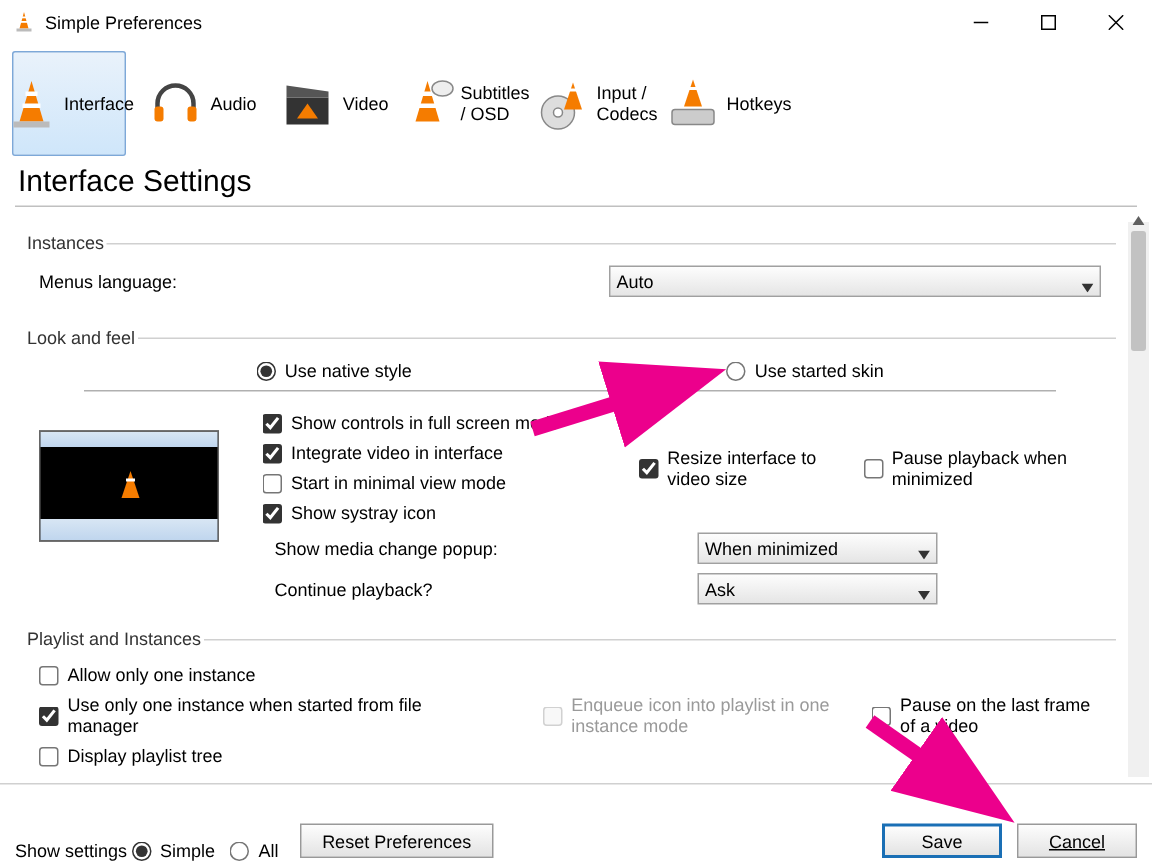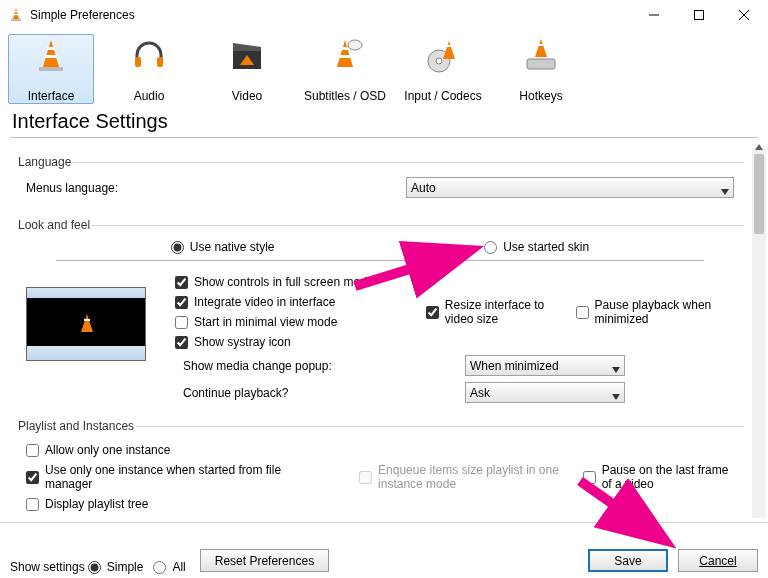--- a/index.html
+++ b/index.html
@@ -7,21 +7,21 @@
 
 
 .titlebar { height: 30px; display: flex; align-items: center; padding: 0 2px 0 8px; }
 .titlebar .icon { width: 16px; height: 16px; margin-right: 6px; }
 .titlebar .title { flex: 1; font-size: 12px; color: #000; }
 .titlebar .winbtn { width: 45px; height: 30px; display: flex; align-items: center; justify-content: center; color: #000; cursor: pointer; }
 .titlebar .winbtn svg { width: 10px; height: 10px; stroke: #000; stroke-width: 1; fill: none; }
 
 
 .tabs { display: flex; padding: 4px 8px 0 8px; gap: 12px; }
-.tab { width: 86px; height: 70px; display: flex; flex-direction: column; align-items: center; justify-content: space-between; gap: 4px; border: 1px solid transparent; border-radius: 2px; cursor: pointer; }
+.tab { width: 76px; height: 70px; display: flex; flex-direction: row; align-items: center; justify-content: center; gap: 4px; border: 1px solid transparent; border-radius: 2px; cursor: pointer; }
 .tab.selected { background: linear-gradient(#e9f2fb,#cfe6fa); border: 1px solid #7da8d8; }
 .tab .tabicon { width: 40px; height: 40px; display: flex; align-items: center; justify-content: center; }
 .tab .tablabel { font-size: 12px; }
 
 
 .heading { font-size: 20px; padding: 6px 12px 4px 12px; }
 .hr { height: 1px; background: #c0c0c0; margin: 0 10px; }
 
 
 .scroll { position: absolute; top: 145px; left: 8px; right: 16px; bottom: 58px; overflow: hidden; }
@@ -180,21 +180,21 @@
     <span class="tablabel">Hotkeys</span>
   </div>
 </div>
 
 <div class="heading">Interface Settings</div>
 <div class="hr"></div>
 
 <div class="scroll">
 
   <div class="group">
-    <span class="legend">Language</span>
+    <span class="legend">Instances</span>
     <div class="gline"></div>
     <div class="inner">
       <div class="row">
         <span class="label" style="width:380px;">Menus language:</span>
         <div class="select">
           <span>Auto</span>
           <span class="caret"><svg viewBox="0 0 8 6">
                 <polygon points="0,0 8,0 4,6"></polygon>
               </svg></span>
         </div>
@@ -301,21 +301,21 @@
               <span>Use only one instance when started from file manager</span>
             </label>
           <label class="check">
               <input type="checkbox" style="">
               <span>Display playlist tree</span>
             </label>
         </div>
         <div class="colright">
           <label class="check disabled">
               <input type="checkbox" disabled="" style="">
-              <span>Enqueue items size playlist in one instance mode</span>
+              <span>Enqueue icon into playlist in one instance mode</span>
             </label>
           <div style="height:18px;"></div>
           <label class="check">
               <input type="checkbox" style="">
               <span>Pause on the last frame of a video</span>
             </label>
         </div>
       </div>
     </div>
   </div>

